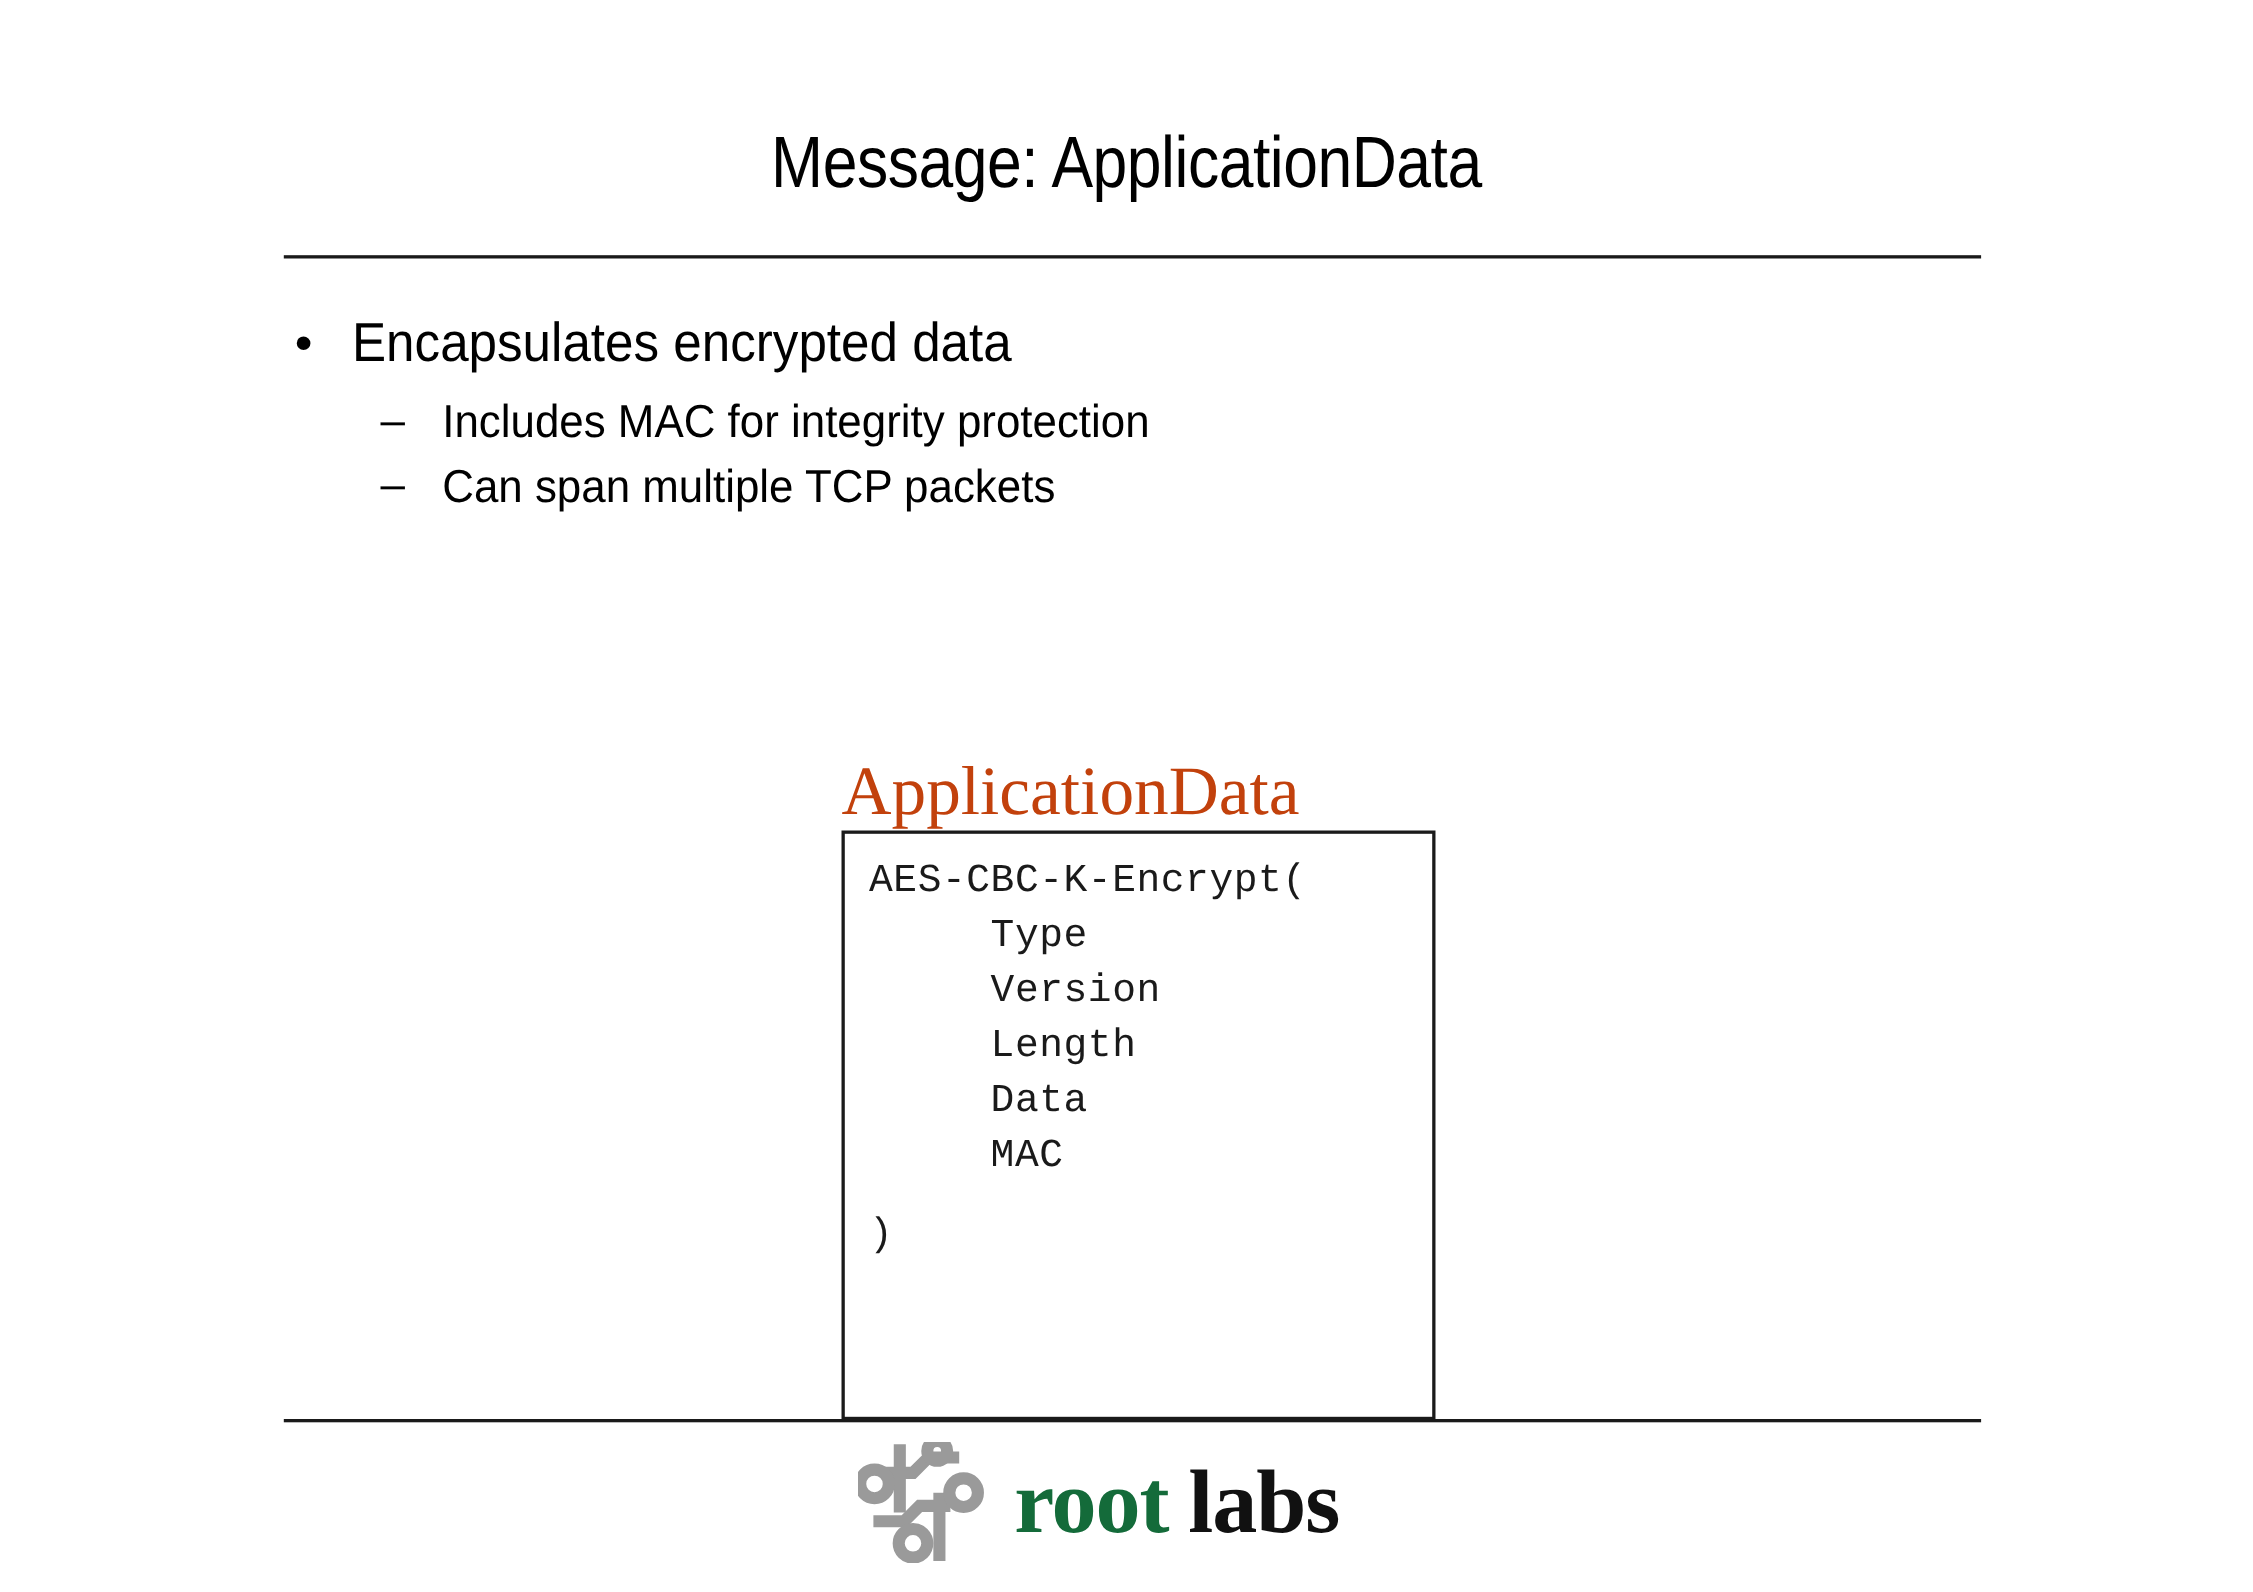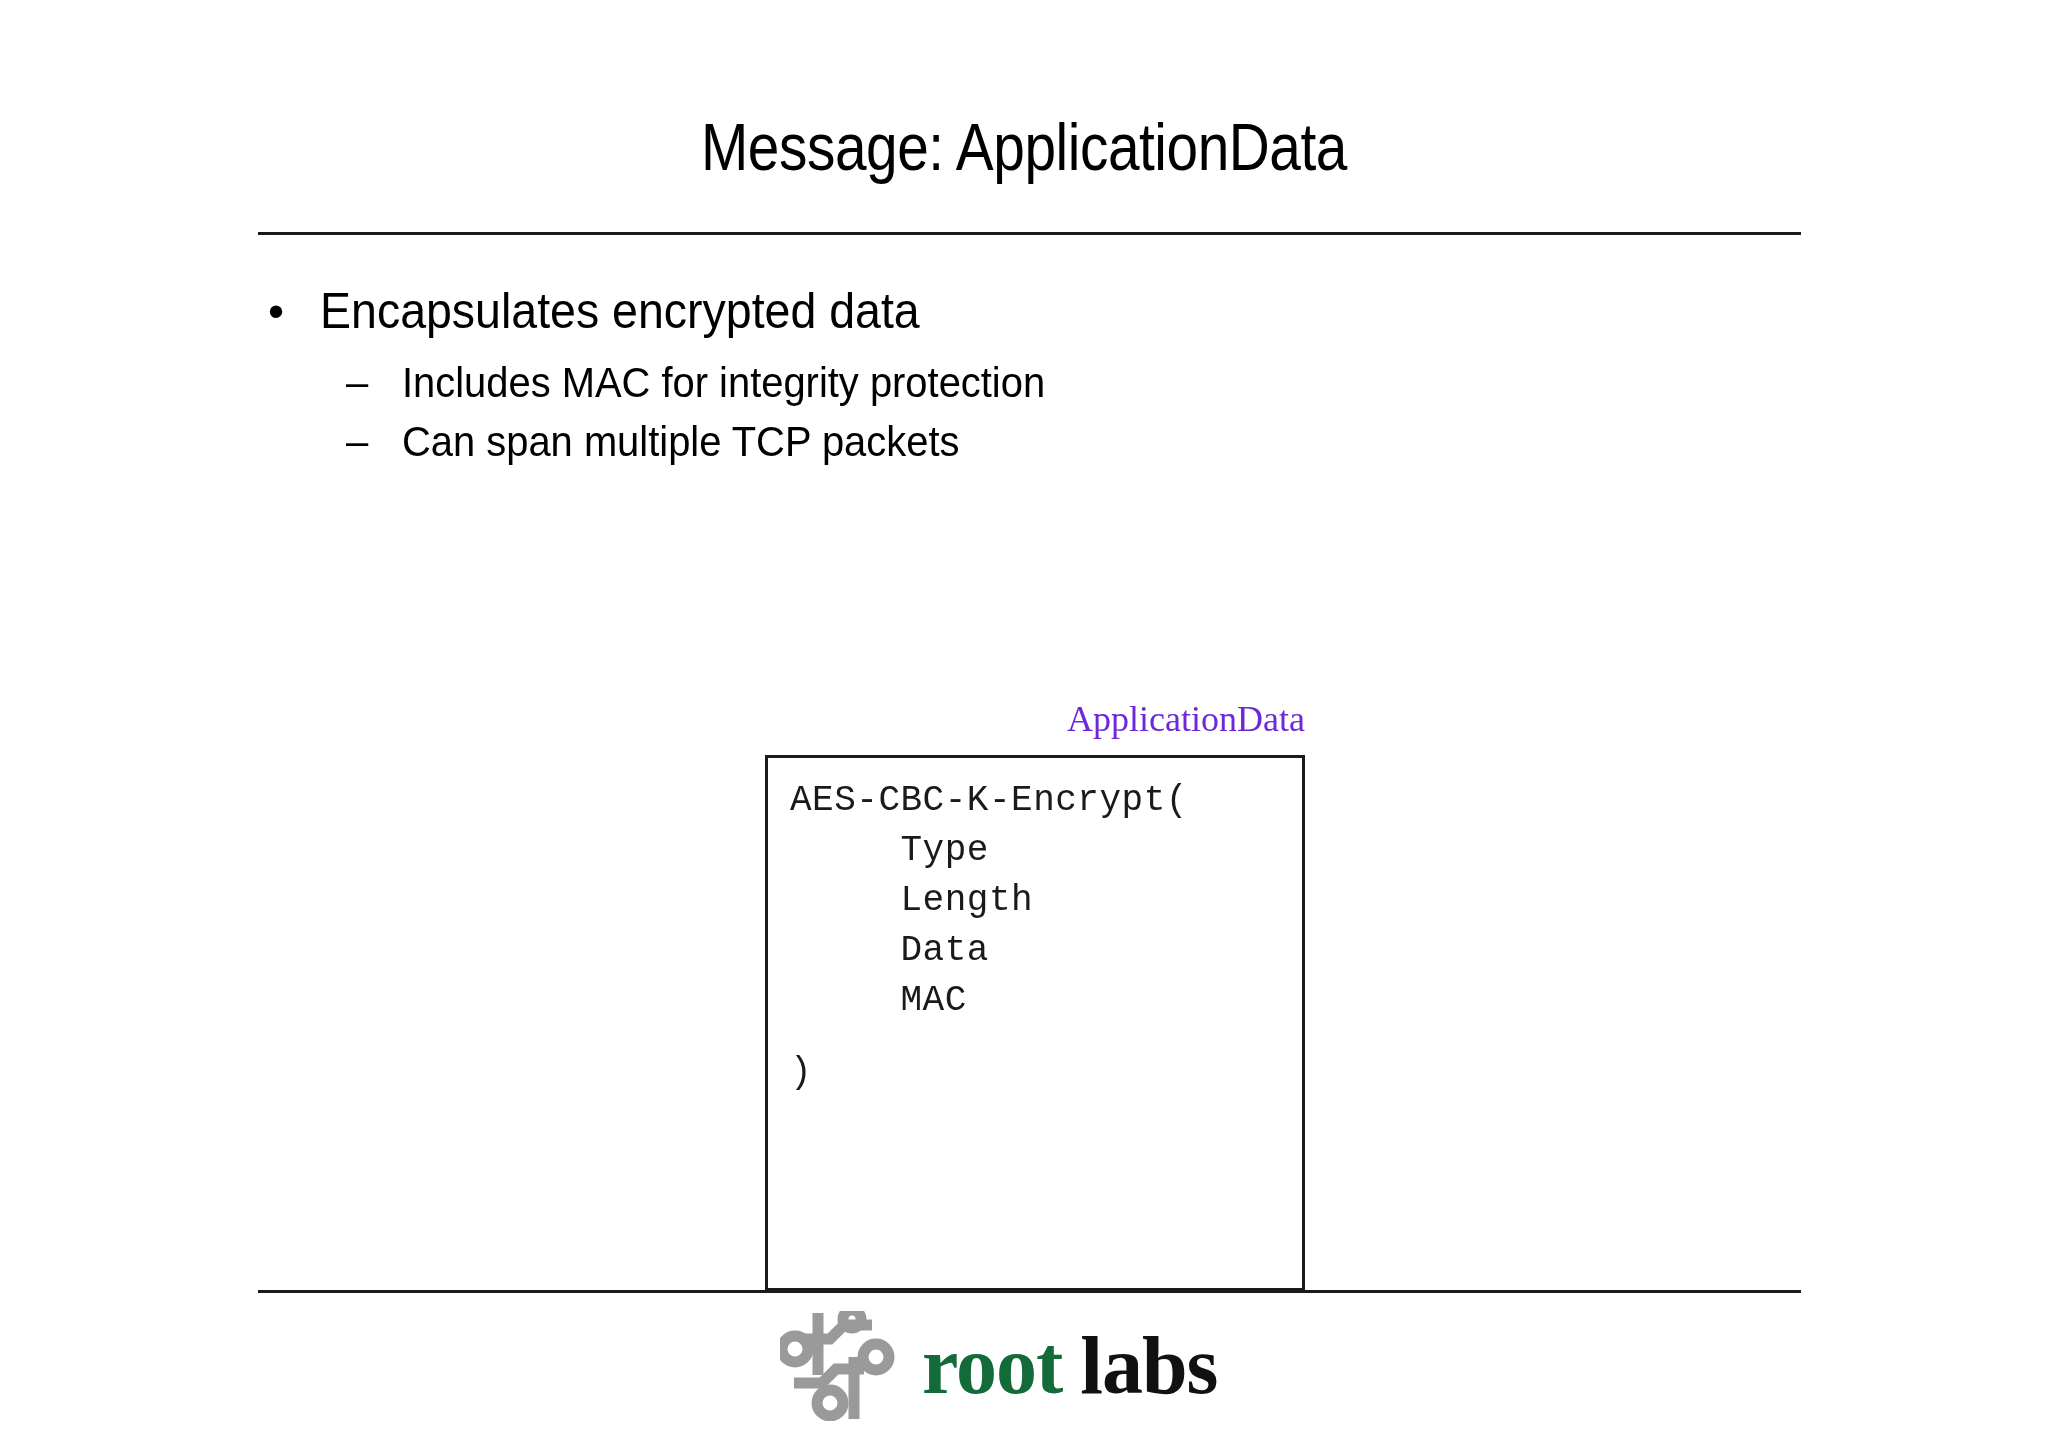--- a/index.html
+++ b/index.html
@@ -103,24 +103,24 @@
 
   
   .diagram {
     position: absolute;
     left: 765px;
     top: 690px;
     width: 540px;
   }
   .diagram-caption {
     font-family: "Liberation Serif", serif;
-    font-size: 36px;
+    font-size: 63px;
     line-height: 58px;
-    text-align: right;
-    color: #6d28d9;
+    text-align: left;
+    color: #c2410c;
     white-space: nowrap;
   }
   .code-box {
     margin-top: 7px;
     border: 3px solid #1a1a1a;
     background: #ffffff;
     box-sizing: border-box;
     width: 540px;
     height: 536px;
     padding: 18px 0 0 22px;
@@ -187,20 +187,21 @@
     </div>
 
   </div>
 
   <div class="diagram">
     <div class="diagram-caption">ApplicationData</div>
 
     <div class="code-box">
       <div class="code-line">AES-CBC-K-Encrypt(</div>
       <div class="code-line">     Type</div>
+      <div class="code-line">     Version</div>
       <div class="code-line">     Length</div>
       <div class="code-line">     Data</div>
       <div class="code-line">     MAC</div>
       <div class="code-line gap-before">)</div>
     </div>
   </div>
 
   <div class="rule rule-bottom"></div>
 
   <div class="logo">

